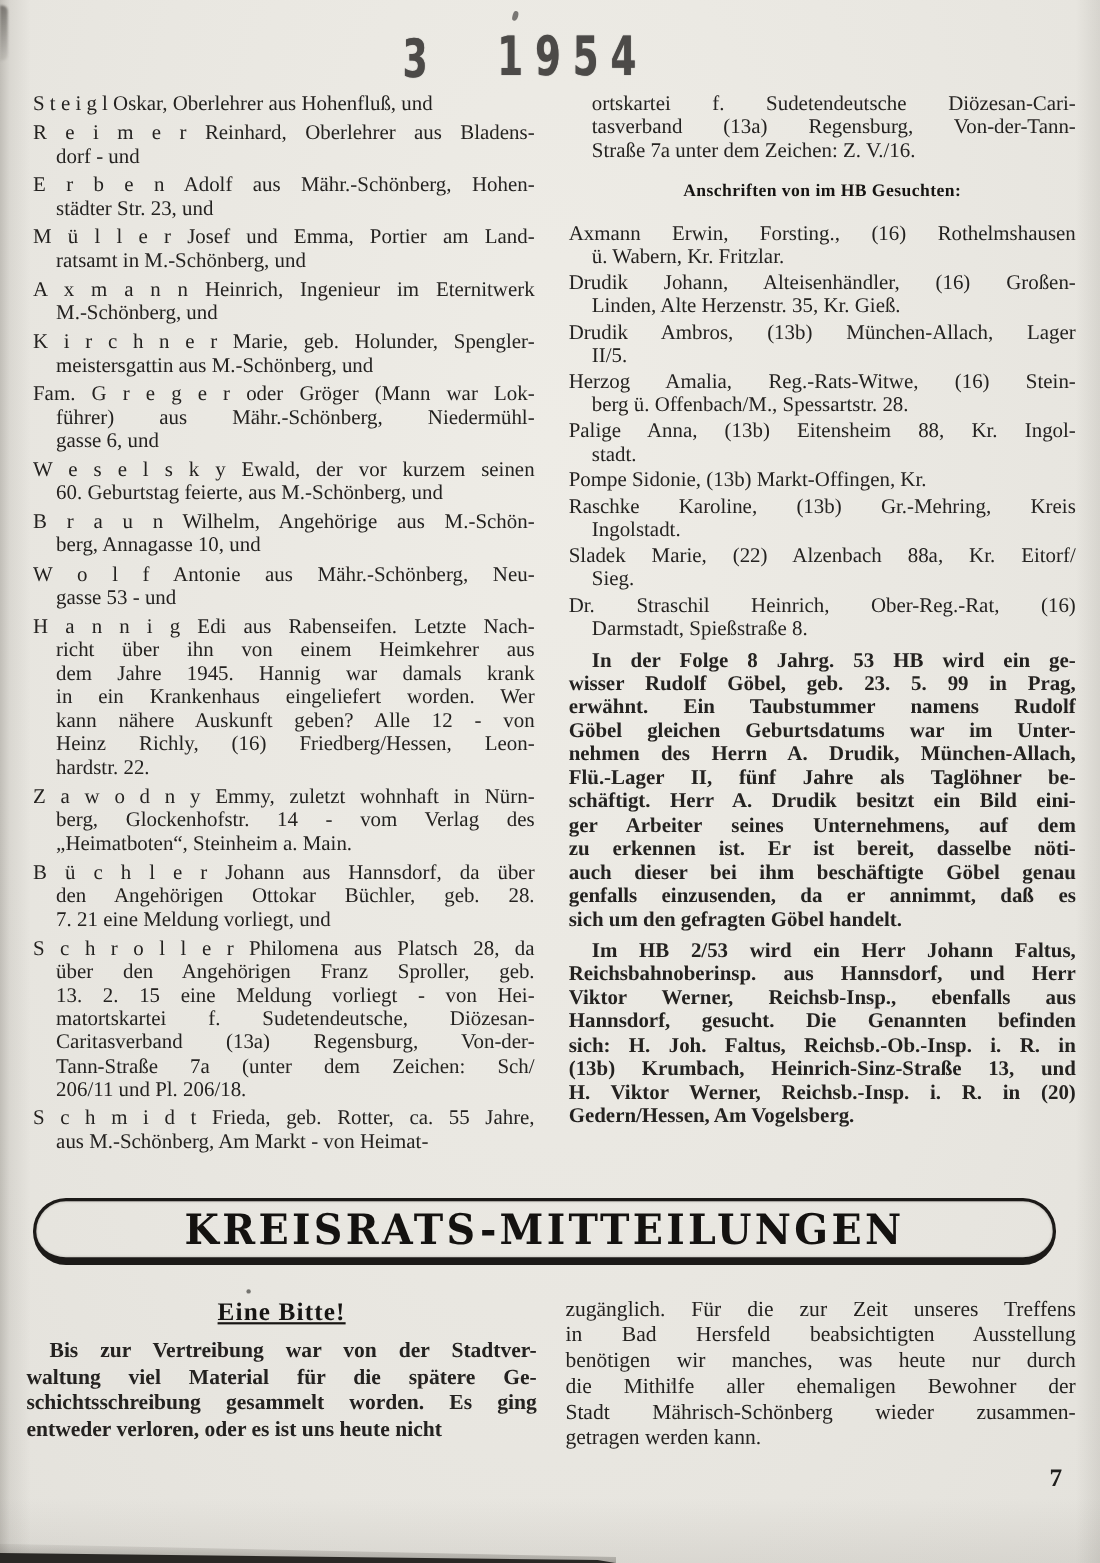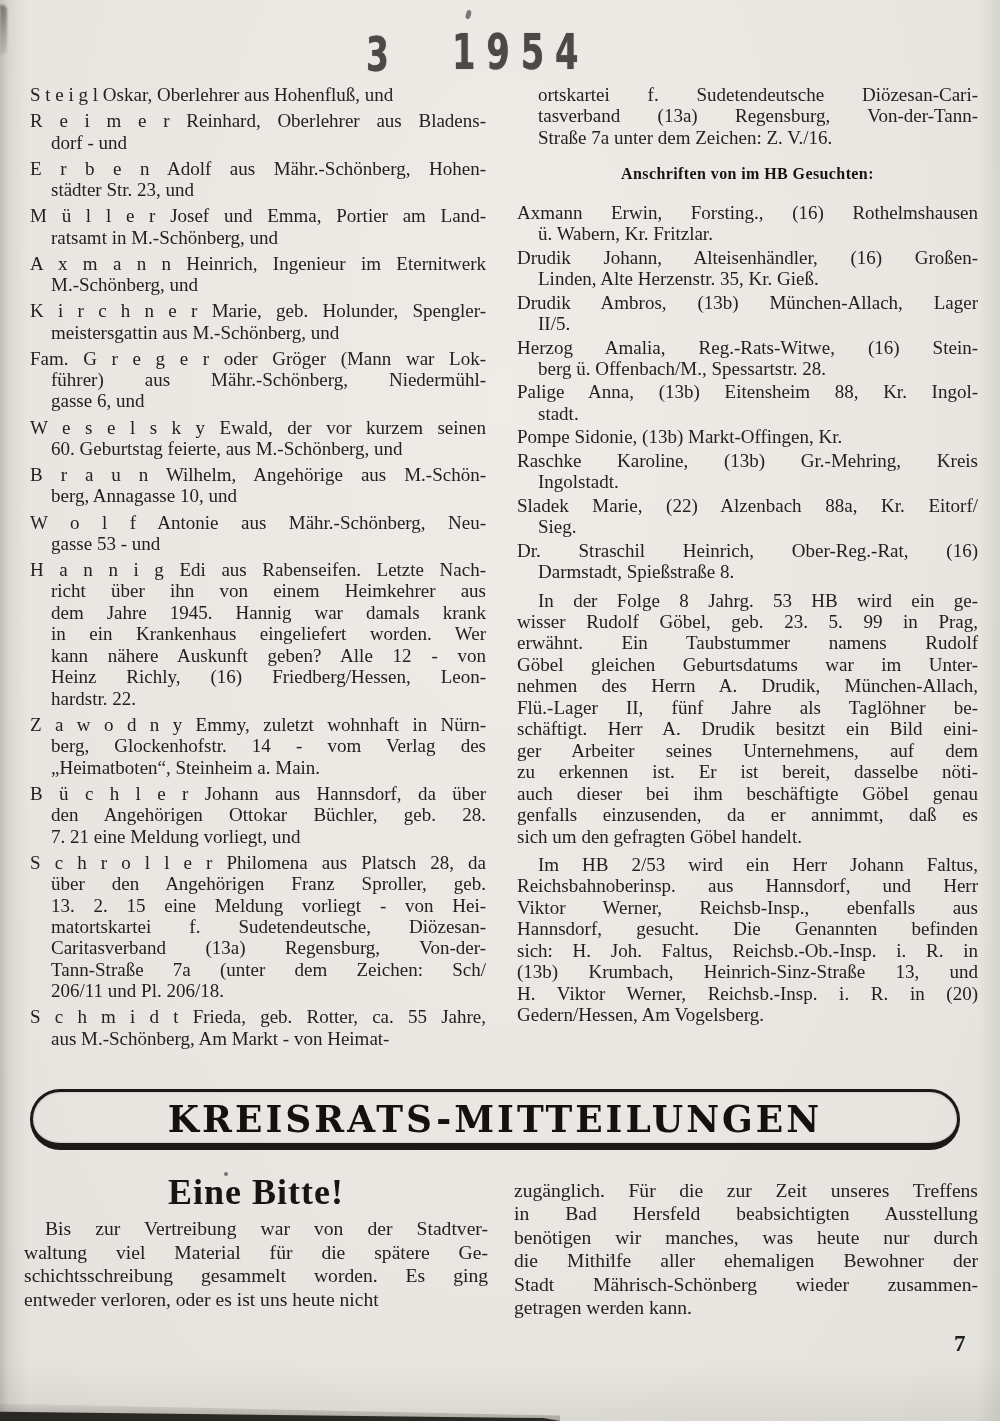--- a/index.html
+++ b/index.html
@@ -25,21 +25,21 @@
   .col{position:absolute;top:84px;font-size:19px;line-height:21.45px;}
   .col-left{left:30px;width:456px;}
   .col-right{left:517px;width:461px;}
   .line{text-align:justify;text-align-last:justify;}
   .entry .line:last-child,.block .line:last-child{text-align-last:left;}
   .entry .line:not(:first-child){padding-left:21px;}
   .block.indented .line{padding-left:21px;}
   .para .line:first-child{text-indent:21px;}
   .entry{margin-bottom:4.6px;}
   .col-right .entry{margin-bottom:2px;}
-  .para{margin-top:7px;}
+  .para{margin-top:7px;font-weight:bold;}
   .section-heading{
     font-size:16px;font-weight:bold;text-align:center;color:#161412;
     margin:15px 0 17px 0;letter-spacing:.4px;
   }
   
   .banner{
     position:absolute;left:30px;top:1089px;width:924px;height:51px;
     border:3px solid #1c1a18;border-bottom-width:7px;border-radius:30px;
     display:flex;align-items:center;justify-content:center;
     box-shadow:inset 0 0 2px rgba(40,38,35,.35);
@@ -48,22 +48,22 @@
     font-family:"DejaVu Serif",serif;font-weight:bold;font-size:36px;
     letter-spacing:3px;color:#141210;transform:scaleY(1.06);white-space:nowrap;
   }
   
   .bottom{
     position:absolute;left:24px;top:1179px;width:956px;
     display:flex;column-gap:26px;font-size:19.6px;line-height:23.4px;
   }
   .bcol{width:464px;}
   .eine-bitte{
-    font-size:36px;font-weight:bold;text-align:center;color:#171513;
-    margin:2px 0 13px 0;letter-spacing:1px;
+    font-size:23px;font-weight:bold;text-align:center;color:#171513;
+    margin:2px 0 13px 0;letter-spacing:1px;text-decoration:underline;
   }
   
   .pagenum{position:absolute;left:954px;top:1331px;font-size:23px;font-weight:bold;color:#21201e;}
   .scan-wedge{
     position:absolute;left:0;bottom:0;width:560px;height:16px;background:#2a2825;
     clip-path:polygon(0 42%, 97% 82%, 100% 100%, 0 100%);
   }
   .scan-wedge-soft{
     position:absolute;left:0;bottom:0;width:560px;height:22px;
     background:linear-gradient(180deg, rgba(70,66,60,0) 0%, rgba(70,66,60,.35) 100%);

